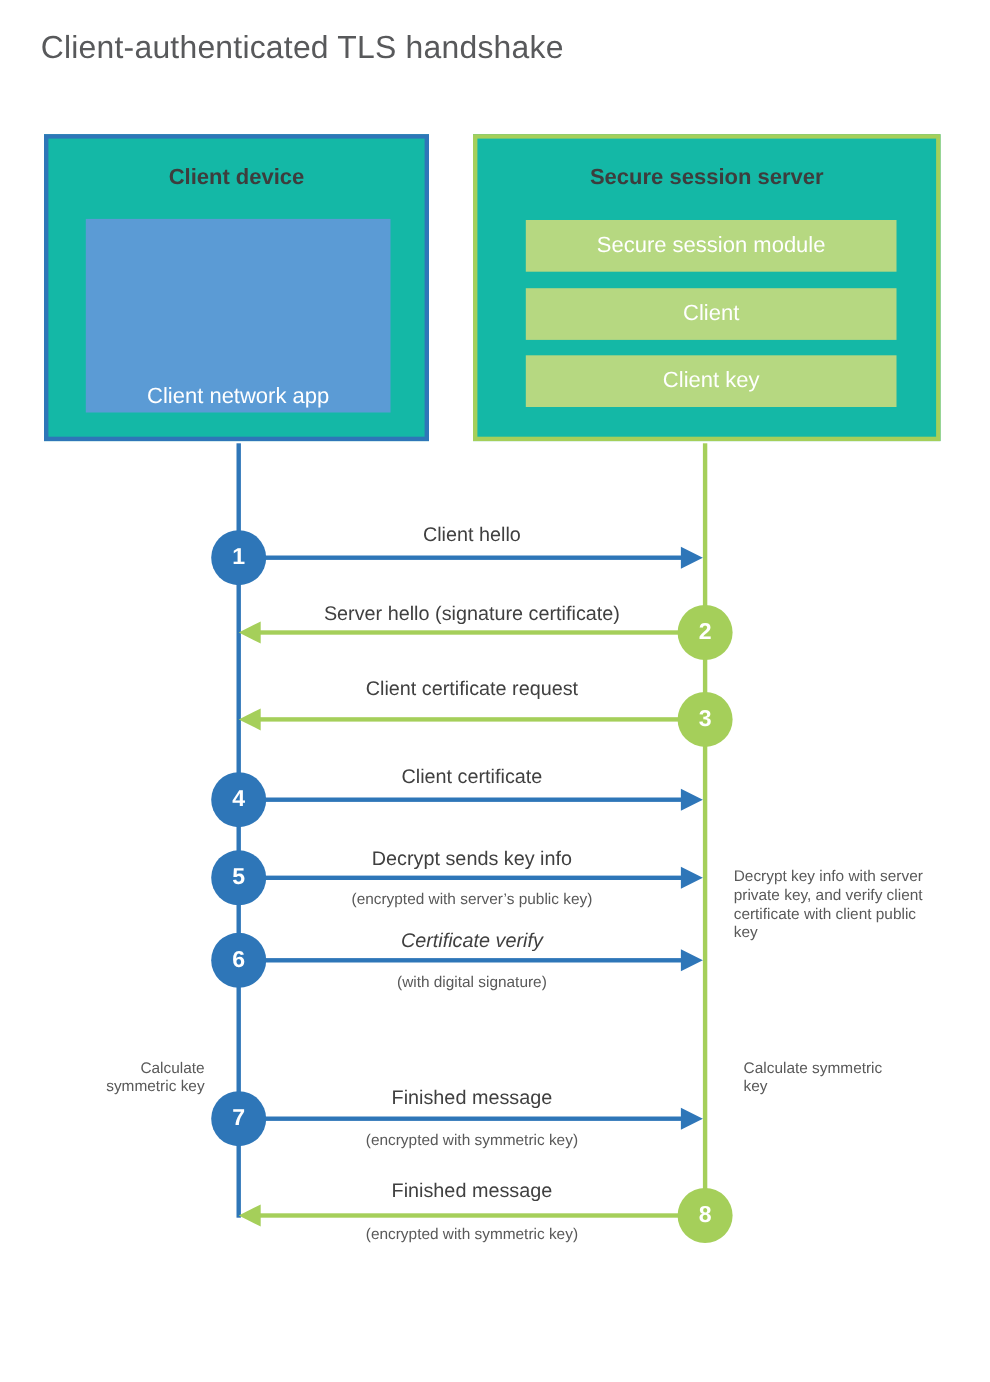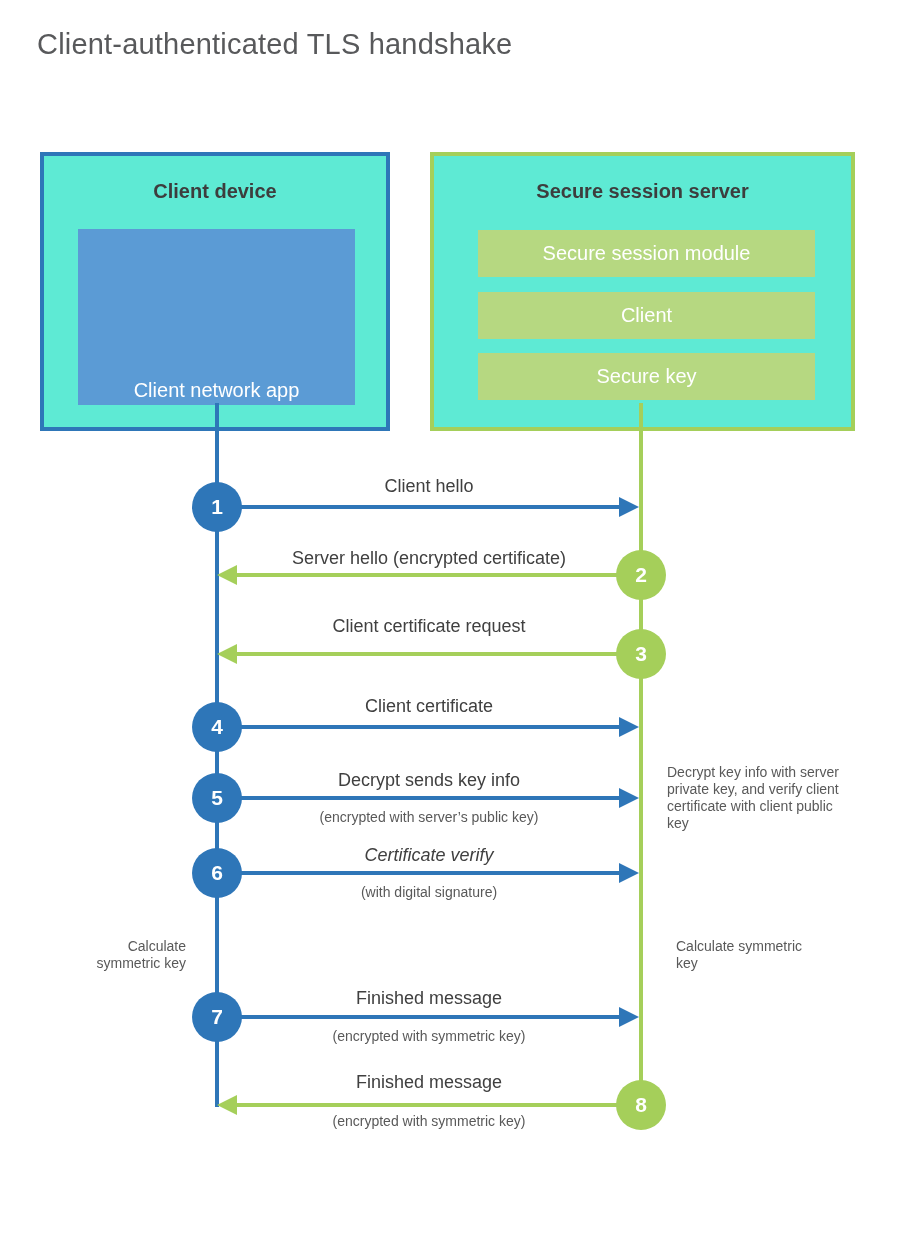--- a/index.html
+++ b/index.html
@@ -12,21 +12,21 @@
     --title-gray: #58595b;
   }
   * { margin:0; padding:0; box-sizing:border-box; }
   body { background:#ffffff; font-family:"Liberation Sans", sans-serif; }
   .canvas { position:relative; width:900px; height:1256px; background:#ffffff; overflow:hidden; }
 
   .page-title { position:absolute; left:37px; top:28px; font-size:29px; font-weight:300;
     color:var(--title-gray); letter-spacing:0.2px;text-align:center; }
 
   
-  .actor-box { position:absolute; top:122px; height:279px; background:#5eead4;margin-top:30px; }
+  .actor-box { position:absolute; top:122px; height:279px; background:#14b8a6; }
   .client-box { left:40px; width:350px; border:4px solid var(--blue); }
   .server-box { left:430px; width:425px; border:4px solid var(--green); }
   .actor-title { position:absolute; top:24px; left:0; width:100%; text-align:center;
     font-size:20px; font-weight:bold; color:#3d3d3d; }
   .client-app { position:absolute; left:34px; top:73px; width:277px; height:176px;
     background:var(--blue-fill); display:flex; align-items:flex-end; justify-content:center; }
   .client-app span { display:block; width:190px; text-align:center; color:#fff;
     font-size:20px; line-height:1.5; }
   .server-bar { position:absolute; left:44px; width:337px; height:47px;
     background:var(--green-fill); display:flex; align-items:center; justify-content:center;
@@ -54,21 +54,21 @@
   .step-circle.blue { left:192px; background:var(--blue); }
   .step-circle.green { left:616px; background:var(--green); }
 
   
   .msg-label { position:absolute; left:217px; width:424px; text-align:center;
     font-size:18px; color:var(--text-dark); }
   .msg-sub { position:absolute; left:217px; width:424px; text-align:center;
     font-size:14px; color:var(--text-mid); }
 
   
-  .note { position:absolute; font-size:14px; line-height:17px; color:var(--text-mid); }
+  .note { position:absolute; font-size:14px; line-height:17px; color:var(--text-mid);margin-top:24px; }
   .note-decrypt { left:667px; top:764px; width:172px; }
   .note-calc-left { left:66px; top:938px; width:120px; text-align:right; }
   .note-calc-right { left:676px; top:938px; width:130px; text-align:left; }
 </style>
 </head>
 <body>
 
 <div class="canvas">
 
   <div class="page-title">Client-authenticated TLS handshake</div>
@@ -77,35 +77,35 @@
     <div class="actor-title">Client device</div>
     <div class="client-app">
       <span>Client network app</span>
     </div>
   </div>
 
   <div class="actor-box server-box">
     <div class="actor-title">Secure session server</div>
     <div class="server-bar bar-0">Secure session module</div>
     <div class="server-bar bar-1">Client</div>
-    <div class="server-bar bar-2">Secure key</div>
+    <div class="server-bar bar-2">Client key</div>
   </div>
 
   <div class="lifeline blue"></div>
   <div class="lifeline green"></div>
 
   <div>
     <div class="msg-label" style="top:476px;">Client hello</div>
     <div class="arrow-line blue" style="top:505px;"></div>
     <div class="arrow-head right" style="top:497px;"></div>
     <div class="step-circle blue" style="top:482px;">1</div>
   </div>
 
   <div>
-    <div class="msg-label" style="top:548px;">Server hello (encrypted certificate)</div>
+    <div class="msg-label" style="top:548px;">Server hello (signature certificate)</div>
     <div class="arrow-line green" style="top:573px;"></div>
     <div class="arrow-head left" style="top:565px;"></div>
     <div class="step-circle green" style="top:550px;">2</div>
   </div>
 
   <div>
     <div class="msg-label" style="top:616px;">Client certificate request</div>
     <div class="arrow-line green" style="top:652px;"></div>
     <div class="arrow-head left" style="top:644px;"></div>
     <div class="step-circle green" style="top:629px;">3</div>

